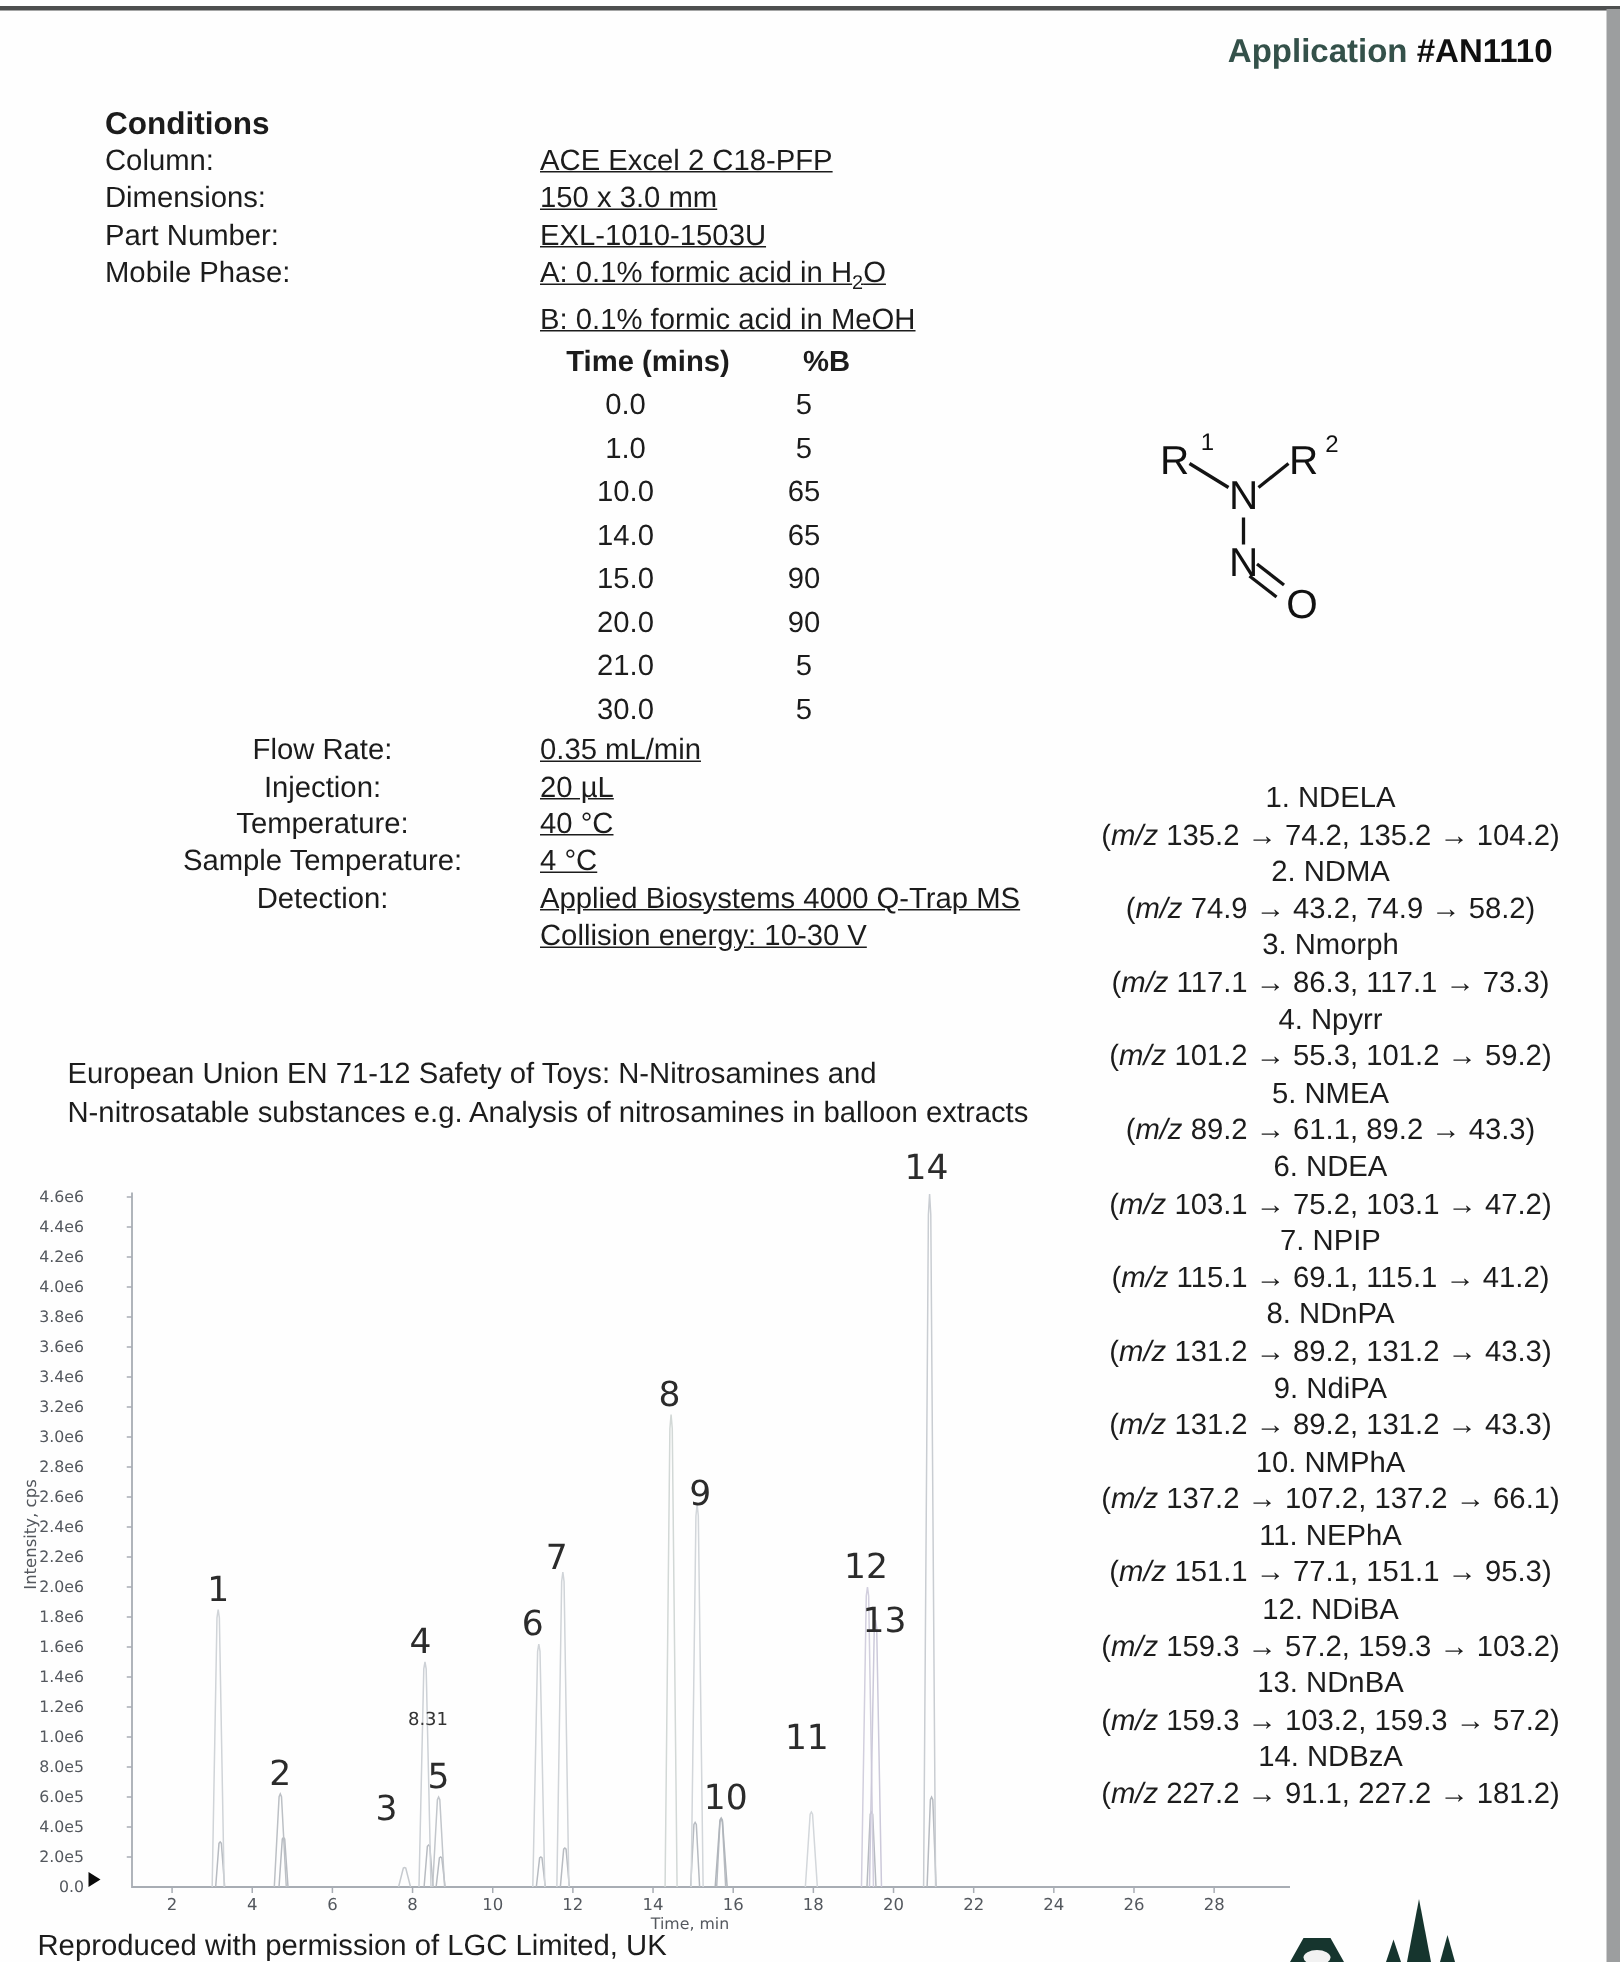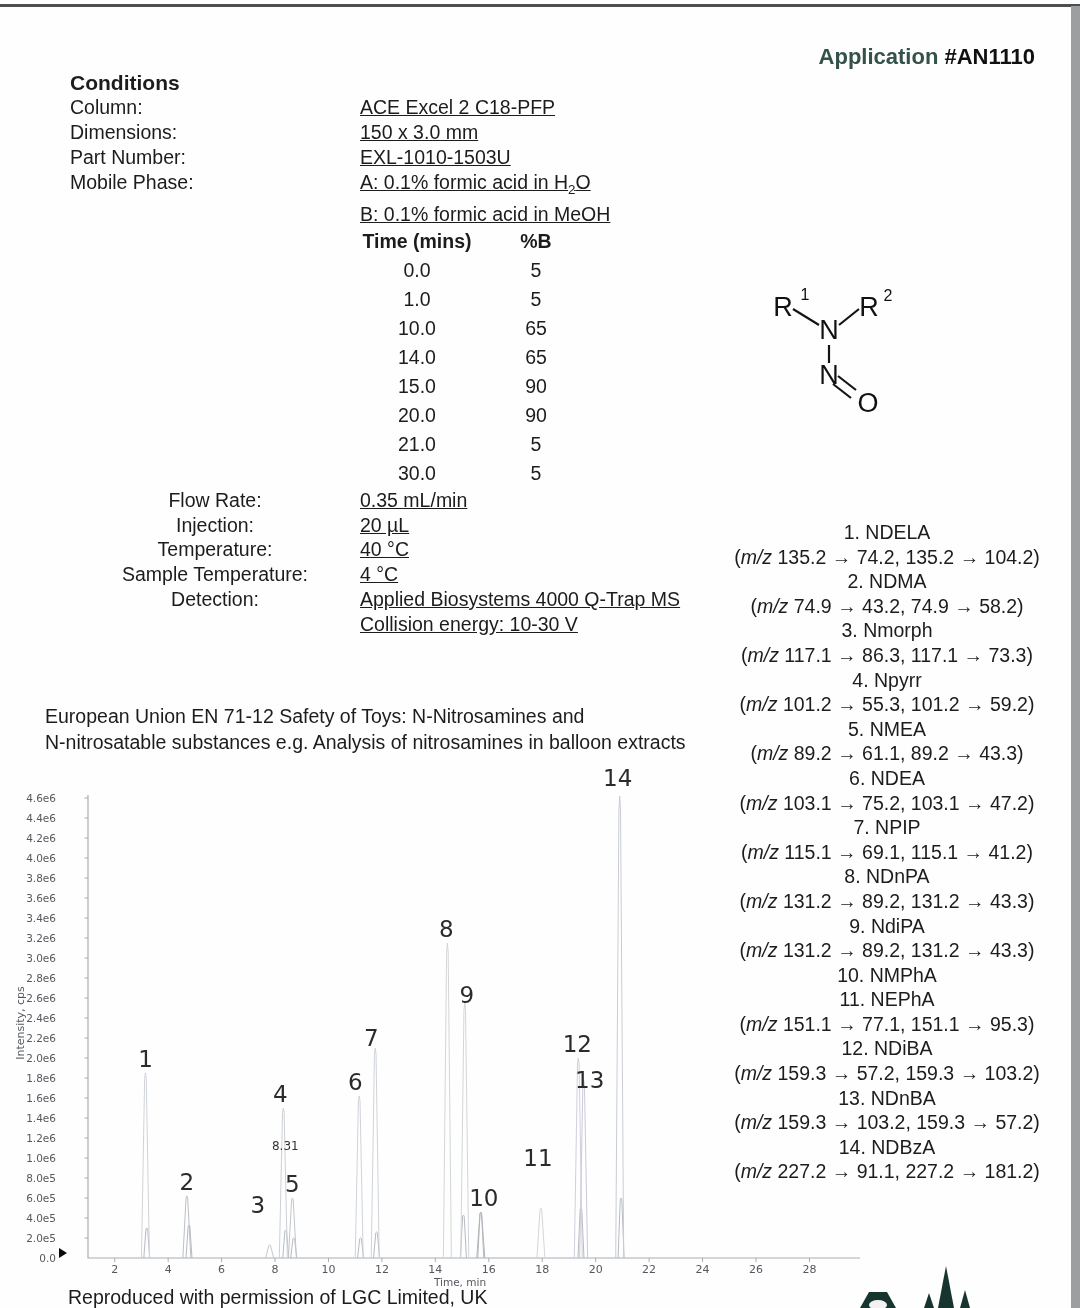--- a/index.html
+++ b/index.html
@@ -1,39 +1,39 @@
 <!DOCTYPE html>
 <html><head>
 <meta charset="utf-8">
 <style>
   html,body{margin:0;padding:0;background:#ffffff;}
   .page{position:relative;width:1080px;height:1308px;background:#fefefe;overflow:hidden;
         font-family:"Liberation Sans","DejaVu Sans",sans-serif;color:#1c1c1c;}
   .topline{position:absolute;left:0;top:4px;width:1080px;height:3px;background:#4d4f4f;}
   .rightstrip{position:absolute;right:0;top:6px;width:9px;height:1302px;background:#9c9e9f;}
-  .app-head{position:absolute;top:21px;right:45px;font-size:22px;font-weight:bold;white-space:nowrap;margin-top:23px;}
+  .app-head{position:absolute;top:21px;right:45px;font-size:22px;font-weight:bold;white-space:nowrap;}
   .app-head .teal{color:#34514a;}
   .app-head .num{color:#101010;}
   .conditions{position:absolute;left:70px;top:70px;font-size:19.5px;line-height:25px;}
   .sec-title{font-weight:bold;font-size:21px;}
   .crow{display:flex;}
   .crow .lbl{width:290px;flex:0 0 290px;}
   .crow .val{white-space:nowrap;text-decoration:underline;}
   .crow .val sub{font-size:0.68em;}
   .gradient{position:absolute;left:358px;top:227px;font-size:19.5px;line-height:29px;}
   .grow{display:flex;}
   .grow .gt{width:118px;text-align:center;}
   .grow .gb{width:120px;text-align:center;}
-  .grow.ghead{font-weight:bold;}
+  .grow.ghead{font-weight:bold;margin-left:15px;}
   .params{position:absolute;left:70px;top:488px;font-size:19.5px;line-height:24.7px;text-align:center;}
   .peaklist{position:absolute;left:712px;top:520px;width:350px;text-align:center;
             font-size:19.5px;line-height:24.6px;white-space:nowrap;}
   .pl-mz em{font-style:italic;}
   .chrom-title{position:absolute;left:45px;top:704px;font-size:19.5px;line-height:25.5px;}
-  .footer{position:absolute;left:25px;top:1286px;font-size:19.5px;margin-left:43px;}
+  .footer{position:absolute;left:25px;top:1286px;font-size:19.5px;}
   #chrom{position:absolute;left:0;top:765px;}
   #mol{position:absolute;left:768px;top:272px;}
   #logo{position:absolute;left:850px;top:1242px;}
   .molatom{font-family:"Liberation Sans","DejaVu Sans",sans-serif;font-size:27px;fill:#111;}
   .molsup{font-family:"Liberation Sans","DejaVu Sans",sans-serif;font-size:16px;fill:#111;}
 </style>
 </head>
 <body>
 
 <div class="page">
@@ -169,20 +169,21 @@
       <div class="pl-mz">(<em>m/z</em> 89.2 → 61.1, 89.2 → 43.3)</div>
       <div class="pl-name">6. NDEA</div>
       <div class="pl-mz">(<em>m/z</em> 103.1 → 75.2, 103.1 → 47.2)</div>
       <div class="pl-name">7. NPIP</div>
       <div class="pl-mz">(<em>m/z</em> 115.1 → 69.1, 115.1 → 41.2)</div>
       <div class="pl-name">8. NDnPA</div>
       <div class="pl-mz">(<em>m/z</em> 131.2 → 89.2, 131.2 → 43.3)</div>
       <div class="pl-name">9. NdiPA</div>
       <div class="pl-mz">(<em>m/z</em> 131.2 → 89.2, 131.2 → 43.3)</div>
       <div class="pl-name">10. NMPhA</div>
+      <div class="pl-mz">(<em>m/z</em> 137.2 → 107.2, 137.2 → 66.1)</div>
       <div class="pl-name">11. NEPhA</div>
       <div class="pl-mz">(<em>m/z</em> 151.1 → 77.1, 151.1 → 95.3)</div>
       <div class="pl-name">12. NDiBA</div>
       <div class="pl-mz">(<em>m/z</em> 159.3 → 57.2, 159.3 → 103.2)</div>
       <div class="pl-name">13. NDnBA</div>
       <div class="pl-mz">(<em>m/z</em> 159.3 → 103.2, 159.3 → 57.2)</div>
       <div class="pl-name">14. NDBzA</div>
       <div class="pl-mz">(<em>m/z</em> 227.2 → 91.1, 227.2 → 181.2)</div>
     </div>
 

